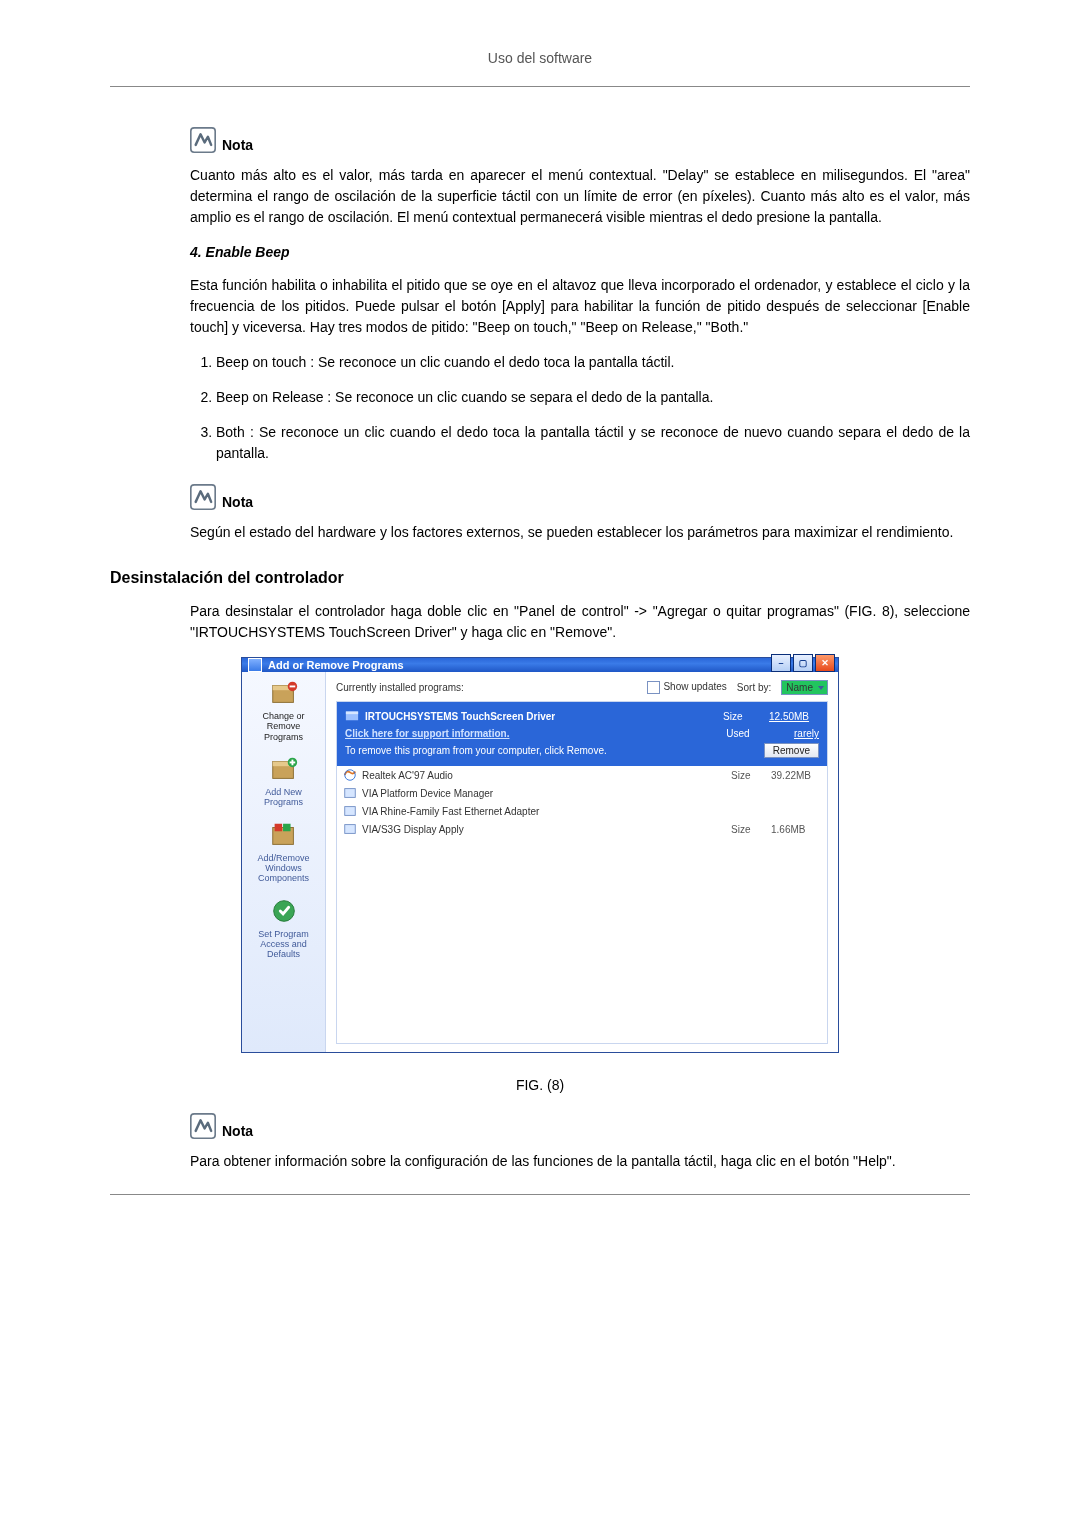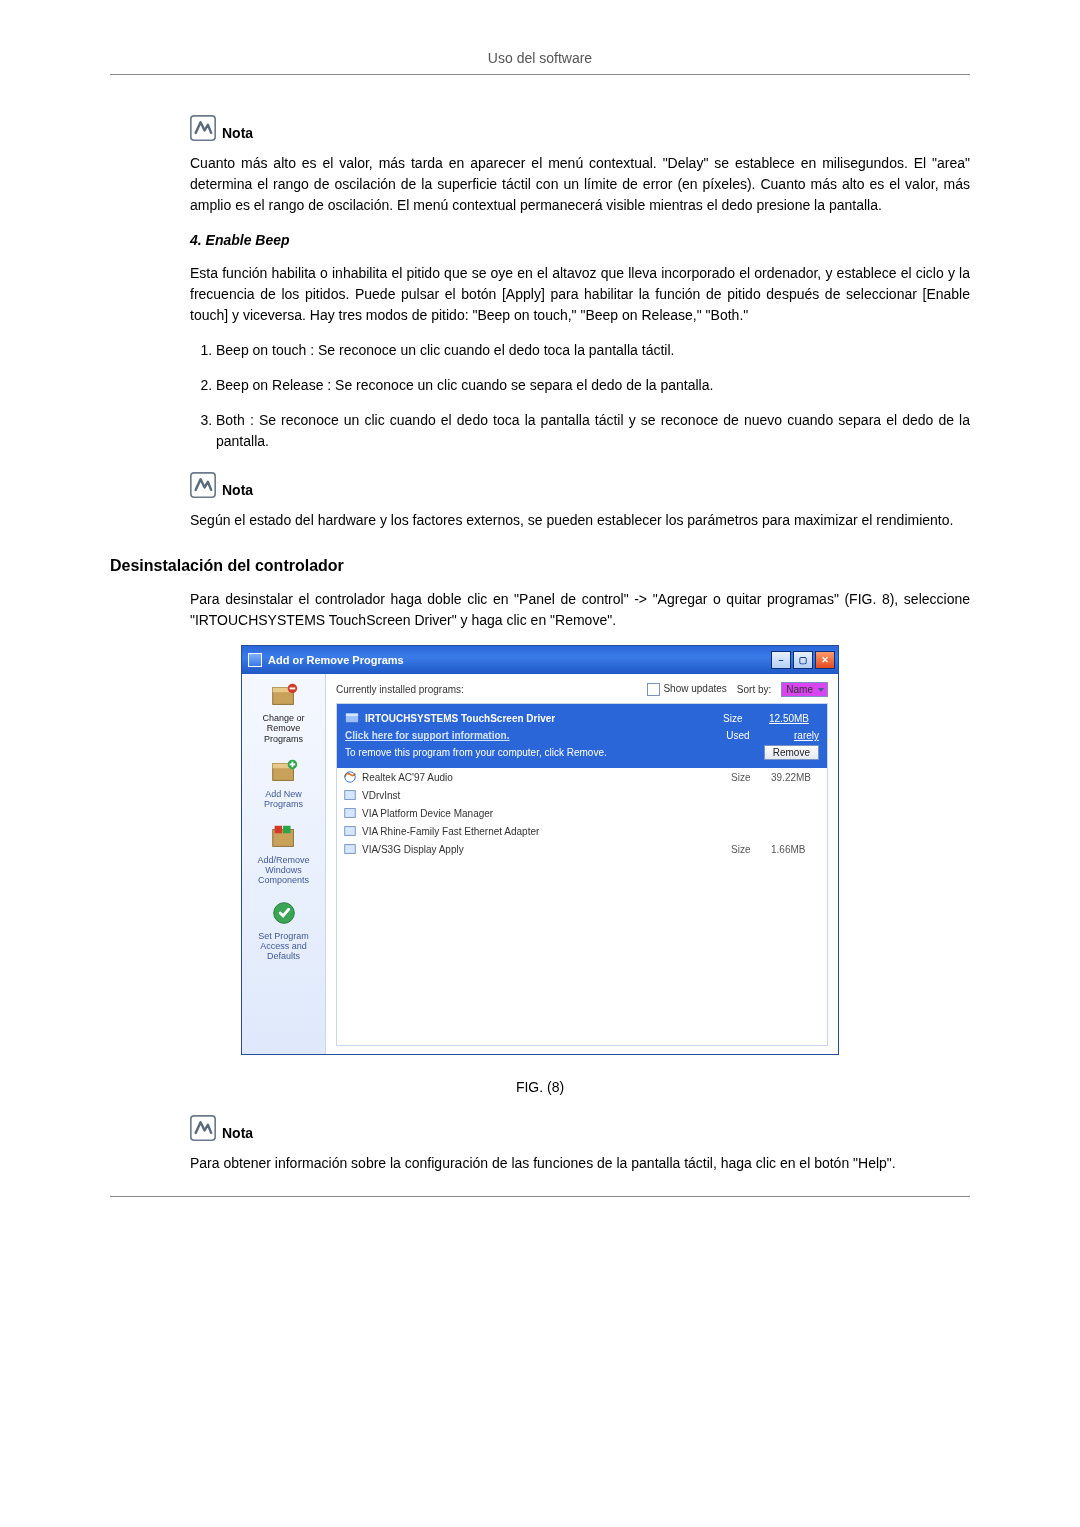--- a/index.html
+++ b/index.html
@@ -11,21 +11,21 @@
     color: #000;
     width: 1080px;
   }
   .page {
     padding: 50px 110px 40px 110px;
   }
   .running-head {
     text-align: center;
     color: #555;
     font-size: 14px;
-    margin-bottom: 8px;
+    margin-bottom: 20px;
   }
   .head-rule {
     border: none;
     border-top: 1px solid #888;
     margin: 0 0 40px 0;
   }
   .body-block {
     margin-left: 80px;
     text-align: justify;
     font-size: 14px;
@@ -87,23 +87,23 @@
     display: inline-block;
     width: 596px;
     border: 1px solid #2a4d9b;
     text-align: left;
     background: #fff;
     font-size: 10px;
   }
   .arp-titlebar {
     background: linear-gradient(#2a66d8, #3a7be8 40%, #1f57c6);
     color: #fff;
-    height: 28px;
+    height: 14px;
     display: flex;
-    align-items: center;
+    align-items: flex-end;
     padding: 0 3px 0 6px;
     justify-content: space-between;
   }
   .arp-title-left {
     display: flex;
     align-items: center;
     gap: 6px;
     font-weight: bold;
     font-size: 11px;
   }
@@ -151,21 +151,21 @@
     display:flex; align-items:center; gap:10px;
     font-size:10px; color:#333; margin-bottom:6px;
   }
   .arp-toolbar .spacer { flex:1; }
   .chk {
     width:11px; height:11px; border:1px solid #7a92c2; display:inline-block;
     vertical-align:middle; margin-right:3px; background:#fff;
   }
   .sort-select {
     border:1px solid #7a92c2; padding:1px 14px 1px 4px; font-size:10px;
-    background:#d946ef; position:relative; display:inline-block;
+    background:#22c55e; position:relative; display:inline-block;
   }
   .sort-select::after {
     content:""; position:absolute; right:3px; top:50%;
     border-left:3px solid transparent; border-right:3px solid transparent;
     border-top:4px solid #405a99; transform:translateY(-50%);
   }
   .prog-list {
     border:1px solid #c9d6ef;
     flex:1;
     background:#fff;
@@ -345,30 +345,20 @@
             <div class="prog-row">
               <span class="pr-icon">
                 <svg viewBox="0 0 16 16" width="14" height="14">
                     <path d="M2 8 Q4 2 8 5 Q12 8 14 4" stroke="#e07828" stroke-width="2" fill="none"></path>
                     <circle cx="8" cy="8" r="6" fill="none" stroke="#2a6dd6" stroke-width="1"></circle>
                   </svg>
               </span>
               <span class="pr-name">Realtek AC'97 Audio</span>
               <span class="pr-meta lbl">Size</span>
               <span class="pr-meta">39.22MB</span>
-            </div>
-            <div class="prog-row">
-              <span class="pr-icon">
-                <svg viewBox="0 0 16 16" width="14" height="14">
-                    <rect x="2" y="3" width="12" height="10" fill="#d6e6ff" stroke="#6b8ac2"></rect>
-                  </svg>
-              </span>
-              <span class="pr-name">VDrvInst</span>
-              <span class="pr-meta lbl"></span>
-                <span class="pr-meta"></span>
             </div>
             <div class="prog-row">
               <span class="pr-icon">
                 <svg viewBox="0 0 16 16" width="14" height="14">
                     <rect x="2" y="3" width="12" height="10" fill="#d6e6ff" stroke="#6b8ac2"></rect>
                   </svg>
               </span>
               <span class="pr-name">VIA Platform Device Manager</span>
               <span class="pr-meta lbl"></span>
                 <span class="pr-meta"></span>

